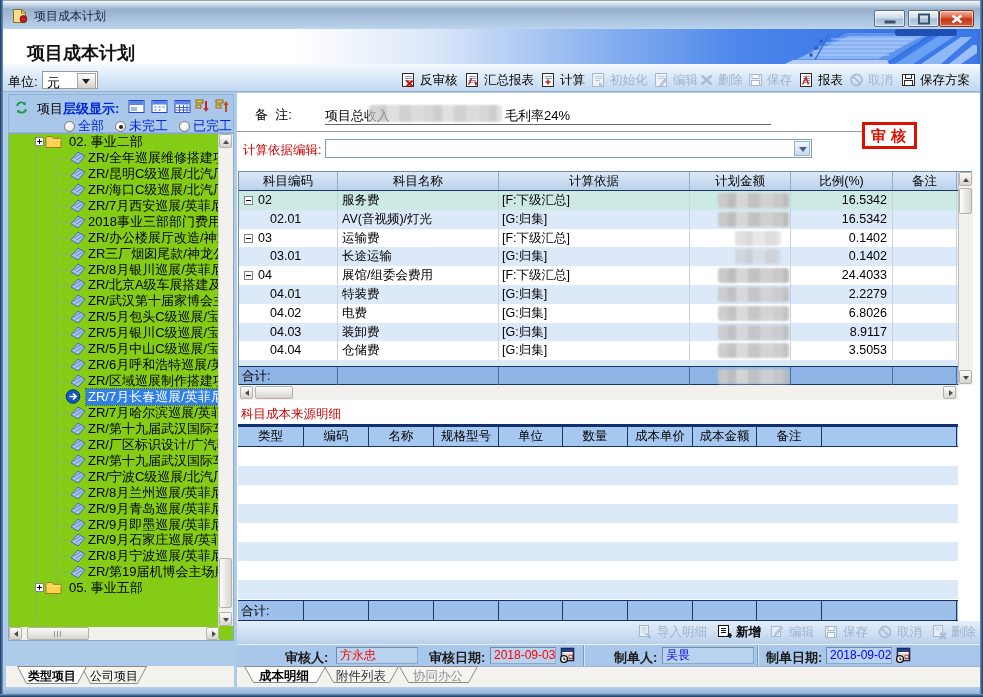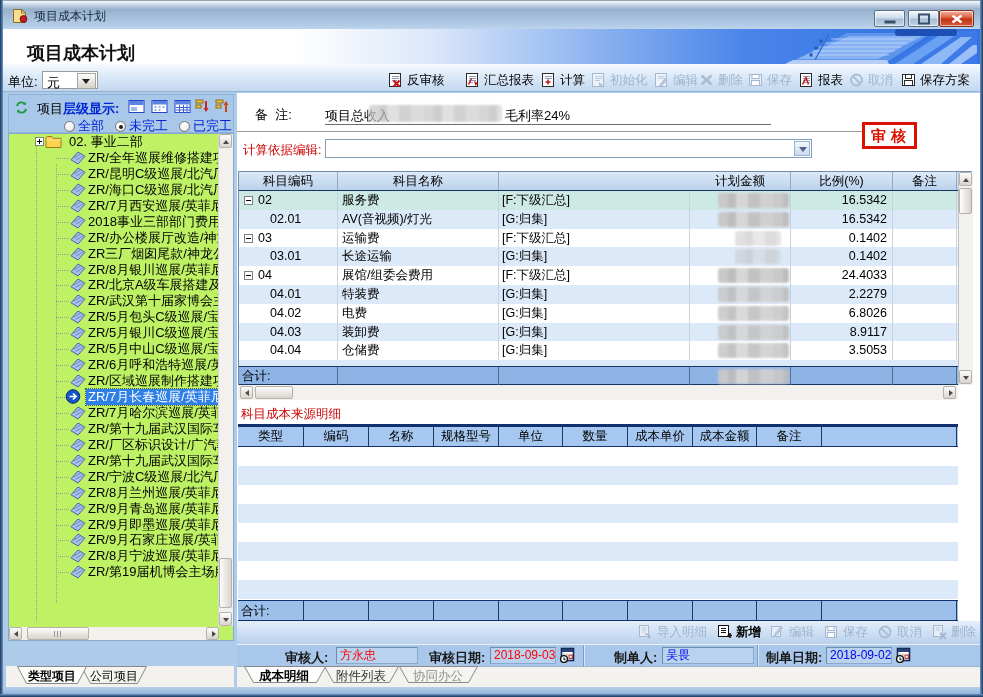--- a/index.html
+++ b/index.html
@@ -26,21 +26,21 @@
 .tbtn{position:absolute;top:71px;height:18px;display:flex;align-items:center;gap:4px;font-size:12.5px;white-space:nowrap;}
 .tbtn.dis{color:#9eb4cd;}
 
 #lpanel{position:absolute;left:6px;top:93px;width:228px;height:597px;}
 #lhead{position:absolute;left:2px;top:1px;width:226px;height:39px;background:#a9c7e9;border:1px solid #8fb2d8;box-sizing:border-box;}
 .lh-xm{position:absolute;left:28px;top:5px;font-size:13px;color:#000;}
 .lh-cap{position:absolute;left:54px;top:5px;font-size:13px;color:#0026d8;font-weight:bold;}
 .radio{position:absolute;top:22px;font-size:13px;color:#0026d8;display:flex;align-items:center;gap:3px;}
 .rdot{width:11px;height:11px;border-radius:50%;background:radial-gradient(circle at 40% 35%,#fff 0%,#f2f2f2 55%,#b8b8b8 100%);border:1px solid #7a7a7a;box-sizing:border-box;position:relative;}
 .rdot.on::after{content:"";position:absolute;left:3px;top:3px;width:4px;height:4px;border-radius:50%;background:#222;}
-#treebox{position:absolute;left:2px;top:40px;width:226px;height:508px;background:#bef264;border:1px solid #86a9cd;box-sizing:border-box;overflow:hidden;}
+#treebox{position:absolute;left:2px;top:40px;width:226px;height:508px;background:#84cc16;border:1px solid #86a9cd;box-sizing:border-box;overflow:hidden;}
 #tree{position:absolute;left:0px;top:0px;width:210px;height:494px;overflow:hidden;}
 .ti{height:15.95px;line-height:15.95px;white-space:nowrap;font-size:13px;position:relative;}
 .ti .txt{position:absolute;top:0px;}
 .pm{position:absolute;left:26px;top:3px;width:9px;height:9px;border:1px solid #848484;background:#fff;box-sizing:border-box;}
 .pm i{position:absolute;left:1px;top:3px;width:5px;height:1px;background:#000;}
 .pm.plus i.v{left:3px;top:1px;width:1px;height:5px;}
 .vline{position:absolute;width:1px;background-image:repeating-linear-gradient(180deg,#9a9a9a 0 1px,transparent 1px 2px);}
 .hstub{position:absolute;height:1px;background-image:repeating-linear-gradient(90deg,#9a9a9a 0 1px,transparent 1px 2px);}
 .sbtn{position:absolute;left:0;width:13px;height:14px;background:linear-gradient(180deg,#fdfdfc,#d8d4cc);border:1px solid #b5b2aa;box-sizing:border-box;border-radius:2px;}
 .arr{width:0;height:0;position:absolute;}
@@ -153,21 +153,21 @@
 
 <div id="toolbar">
  <span class="abs" style="left:5px;top:9px;font-size:13px">单位:</span>
  <div class="abs" style="left:39px;top:7px;width:56px;height:18px;background:#fff;border:1px solid #9a9a9a;box-sizing:border-box">
    <span class="abs" style="left:4px;top:2px;font-size:13px">元</span>
    <div class="abs" style="right:1px;top:1px;width:17px;height:14px;background:linear-gradient(180deg,#fdfdfd,#d5d2ca);border:1px solid #a8a5a0">
      <div class="arr" style="left:4px;top:5px;border-left:4px solid transparent;border-right:4px solid transparent;border-top:5px solid #222"></div>
    </div>
  </div>
 </div>
-<div class="tbtn" style="left:388px">
+<div class="tbtn" style="left:401px">
  <svg width="15" height="16" viewBox="0 0 15 16">
       <rect x="1.5" y="1.5" width="11" height="13" fill="#fff" stroke="#2b2b2b"></rect>
       <path d="M4 4.5h7M4 6.5h7M4 8.5h5" stroke="#8899bb" stroke-width="1"></path>
       <path d="M5.5 8.5l6 6M11.5 8.5l-6 6" stroke="#cc1515" stroke-width="2.2"></path>
     </svg>
  <span>反审核</span>
   </div>
 <div class="tbtn" style="left:465px">
  <svg width="15" height="16" viewBox="0 0 15 16">
       <rect x="1.5" y="1.5" width="11" height="13" fill="#fff" stroke="#2b2b2b"></rect>
@@ -501,20 +501,31 @@
           </svg>
           <span class="txt" style="left:79px">ZR/8月宁波巡展/英菲尼,</span>
         </div>
 <div class="ti">
           <span class="hstub" style="left:47px;top:8px;width:13px"></span>
           <svg class="abs lficon" style="left:61px;top:1px" width="16" height="14" viewBox="0 0 16 14">
             <path d="M8 1l7 4.2L8 13 1 8.8z" fill="#a9c1e8" stroke="#4466aa"></path>
             <path d="M3.5 7.2l7-4.2M5.8 9.2l7-4.2" stroke="#6688c0" fill="none"></path>
           </svg>
           <span class="txt" style="left:79px">ZR/第19届机博会主场服</span>
+        </div>
+<div class="ti">
+          <span class="pm plus">
+            <i></i>
+            <i class="v"></i>
+          </span>
+          <svg class="abs" style="left:36px;top:1px" width="17" height="14" viewBox="0 0 17 14">
+            <path d="M1 3.5c0-1.1.6-2 1.5-2h4.2l1.6 1.8H16v9.2H1z" fill="#ffd24e" stroke="#9c7b20"></path>
+            <path d="M1.5 5h14.5" stroke="#f3e19a"></path>
+          </svg>
+          <span class="txt" style="left:60px">05. 事业五部</span>
         </div>
 </div>
 <div class="abs" style="right:0;top:0;width:14px;height:492px;background:#f2f1ee;border-left:1px solid #d8d8d8">
         <div class="sbtn" style="top:0">
           <div class="arr" style="left:3px;top:5px;border-left:3.5px solid transparent;border-right:3.5px solid transparent;border-bottom:4px solid #4a4a4a"></div>
         </div>
         <div class="sbtn" style="top:478px;height:14px">
           <div class="arr" style="left:3px;top:5px;border-left:3.5px solid transparent;border-right:3.5px solid transparent;border-top:4px solid #4a4a4a"></div>
         </div>
         <div style="position:absolute;left:0;top:424px;width:13px;height:50px;background:linear-gradient(90deg,#fdfdfc,#d8d4cc);border:1px solid #b5b2aa;box-sizing:border-box;border-radius:2px"></div>
@@ -557,20 +568,21 @@
     <div class="cbtn">
       <div class="arr" style="left:4px;top:5px;border-left:4px solid transparent;border-right:4px solid transparent;border-top:5px solid #4d6185"></div>
     </div>
   </div>
 <div id="stamp">审核</div>
 
 <div id="t1">
 <div id="t1head">
 <div class="t1hc" style="left:0px;width:99px">科目编码</div>
 <div class="t1hc" style="left:99px;width:161px">科目名称</div>
+<div class="t1hc" style="left:260px;width:191px">计算依据</div>
 <div class="t1hc" style="left:451px;width:101px">计划金额</div>
 <div class="t1hc" style="left:552px;width:102px">比例(%)</div>
 <div class="t1hc" style="left:654px;width:64px">备注</div>
 </div>
 <div class="t1row" style="top:19.0px;background:#cde9e3">
 <div class="t1c" style="left:0px;width:99px"></div>
 <div class="t1c" style="left:99px;width:161px"></div>
 <div class="t1c" style="left:260px;width:191px"></div>
 <div class="t1c" style="left:451px;width:101px"></div>
 <div class="t1c" style="left:552px;width:102px"></div>

